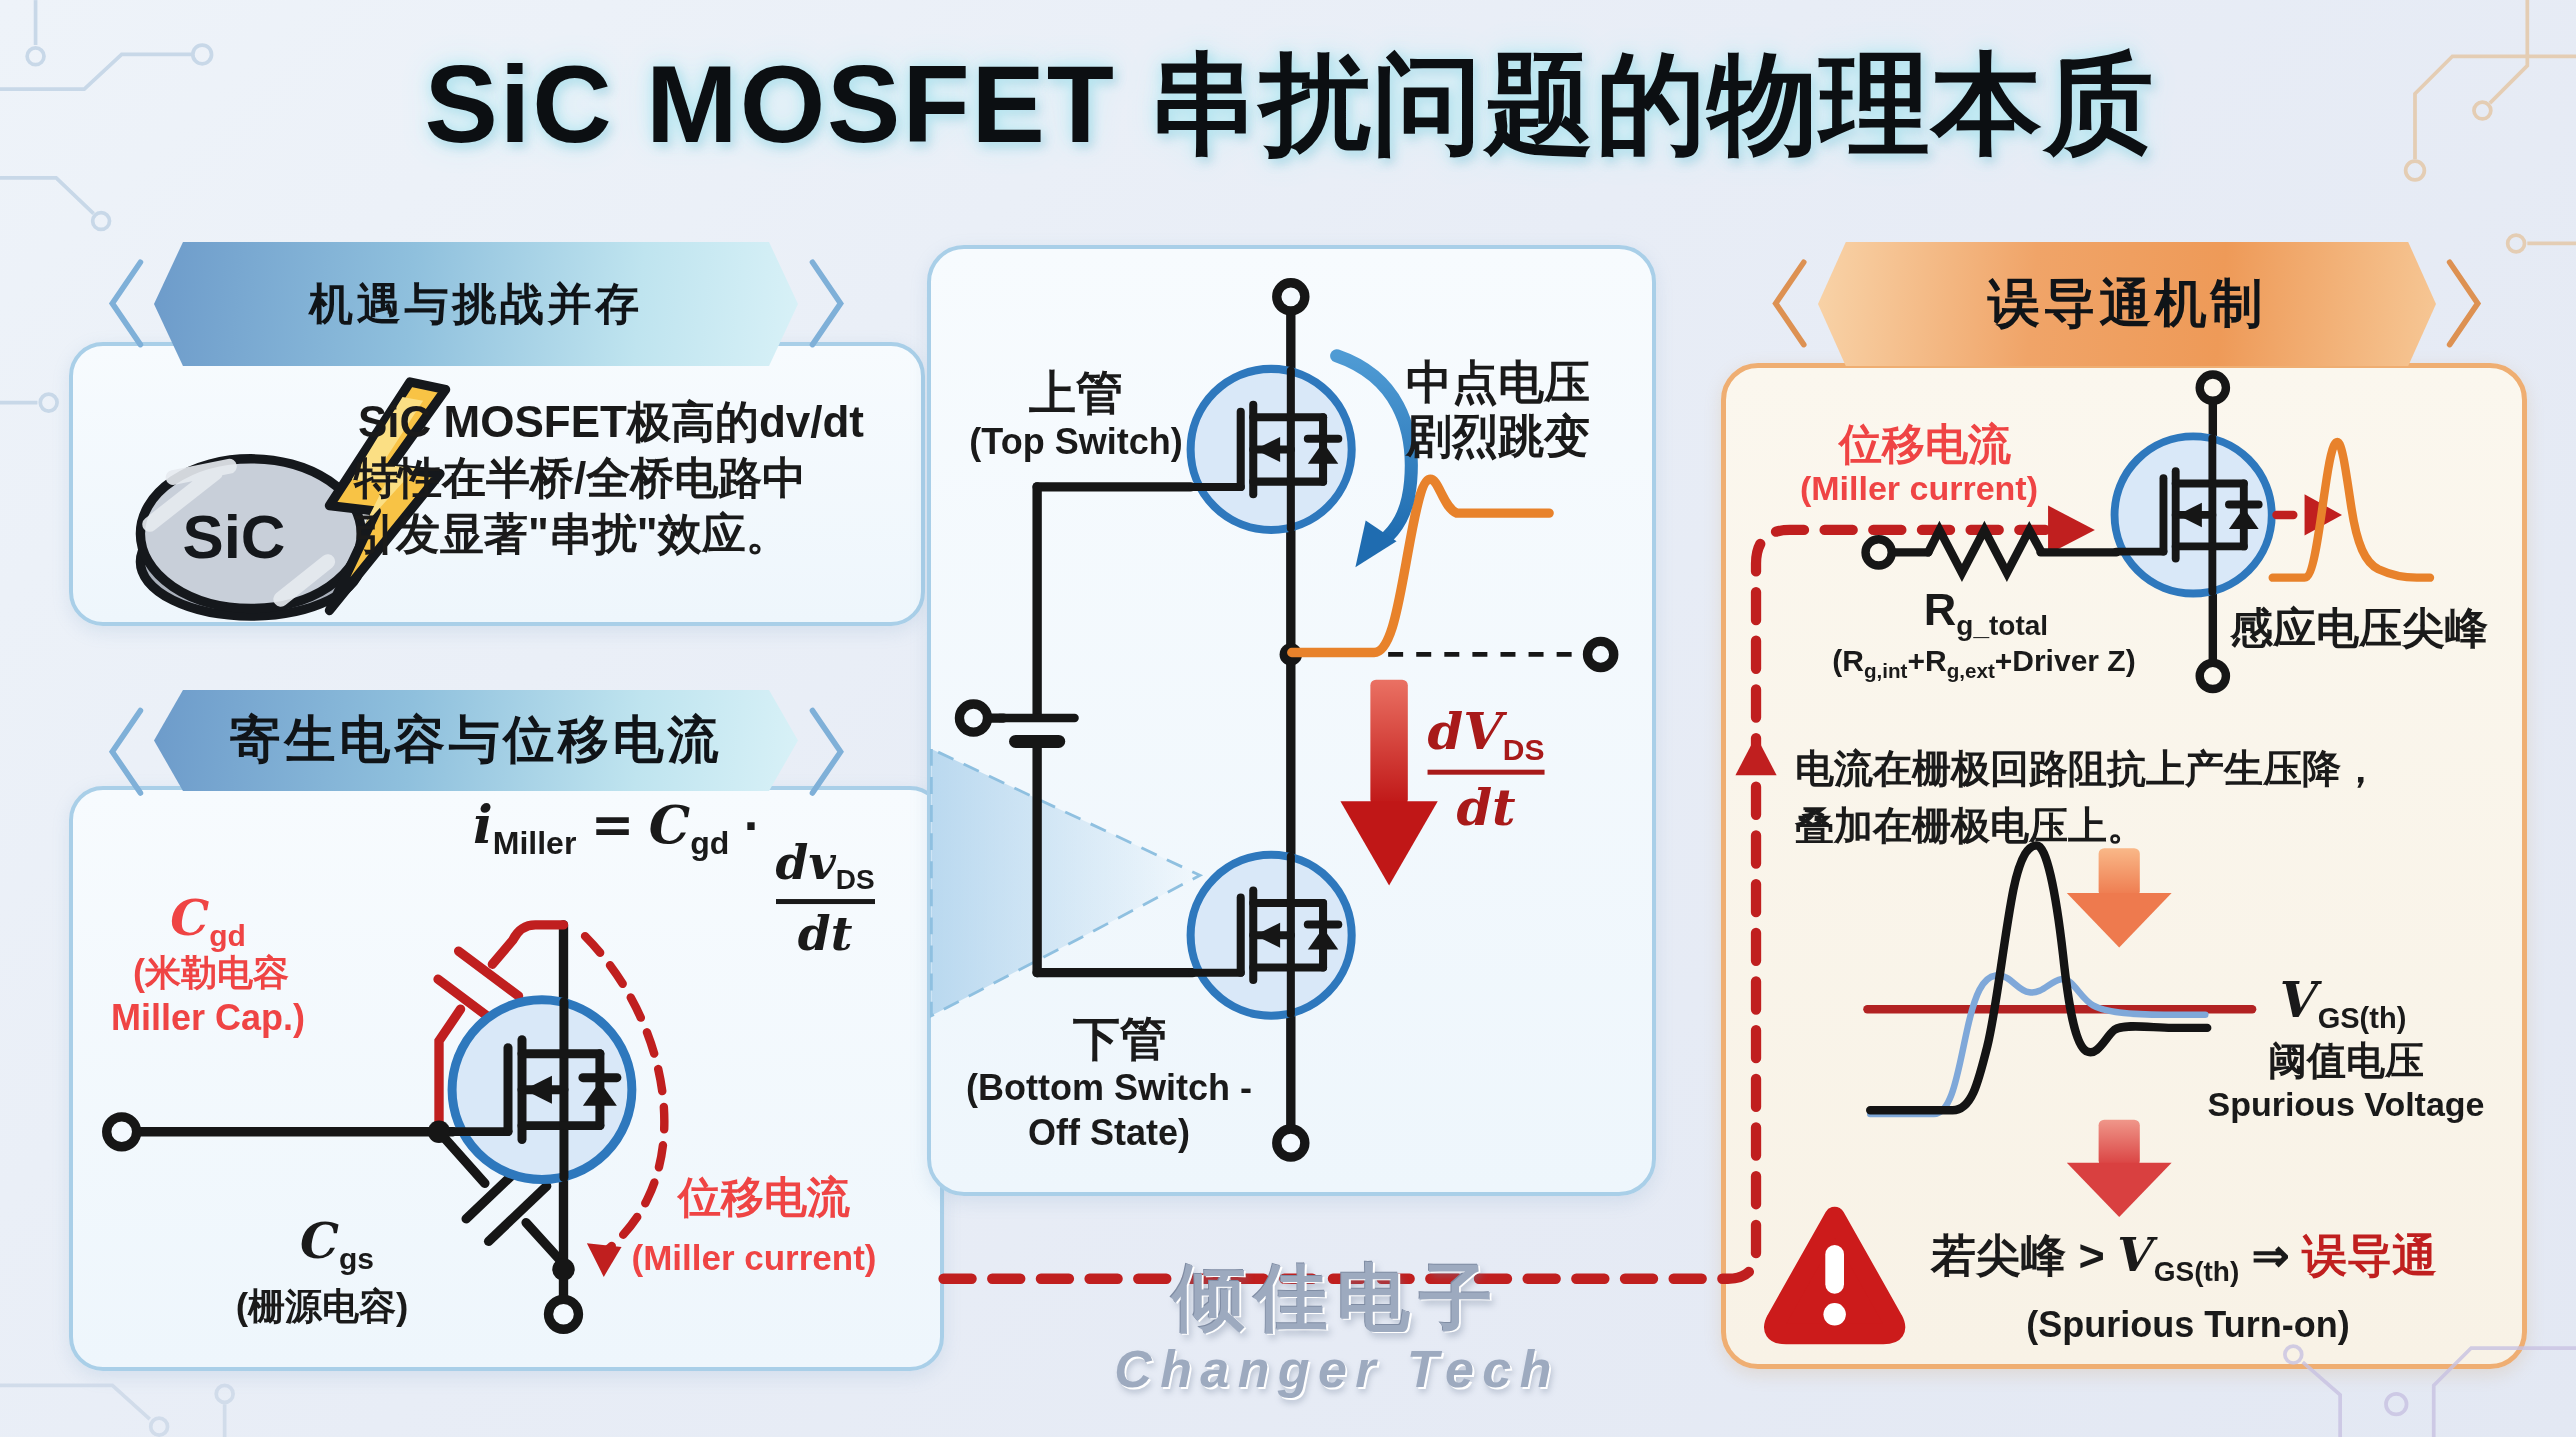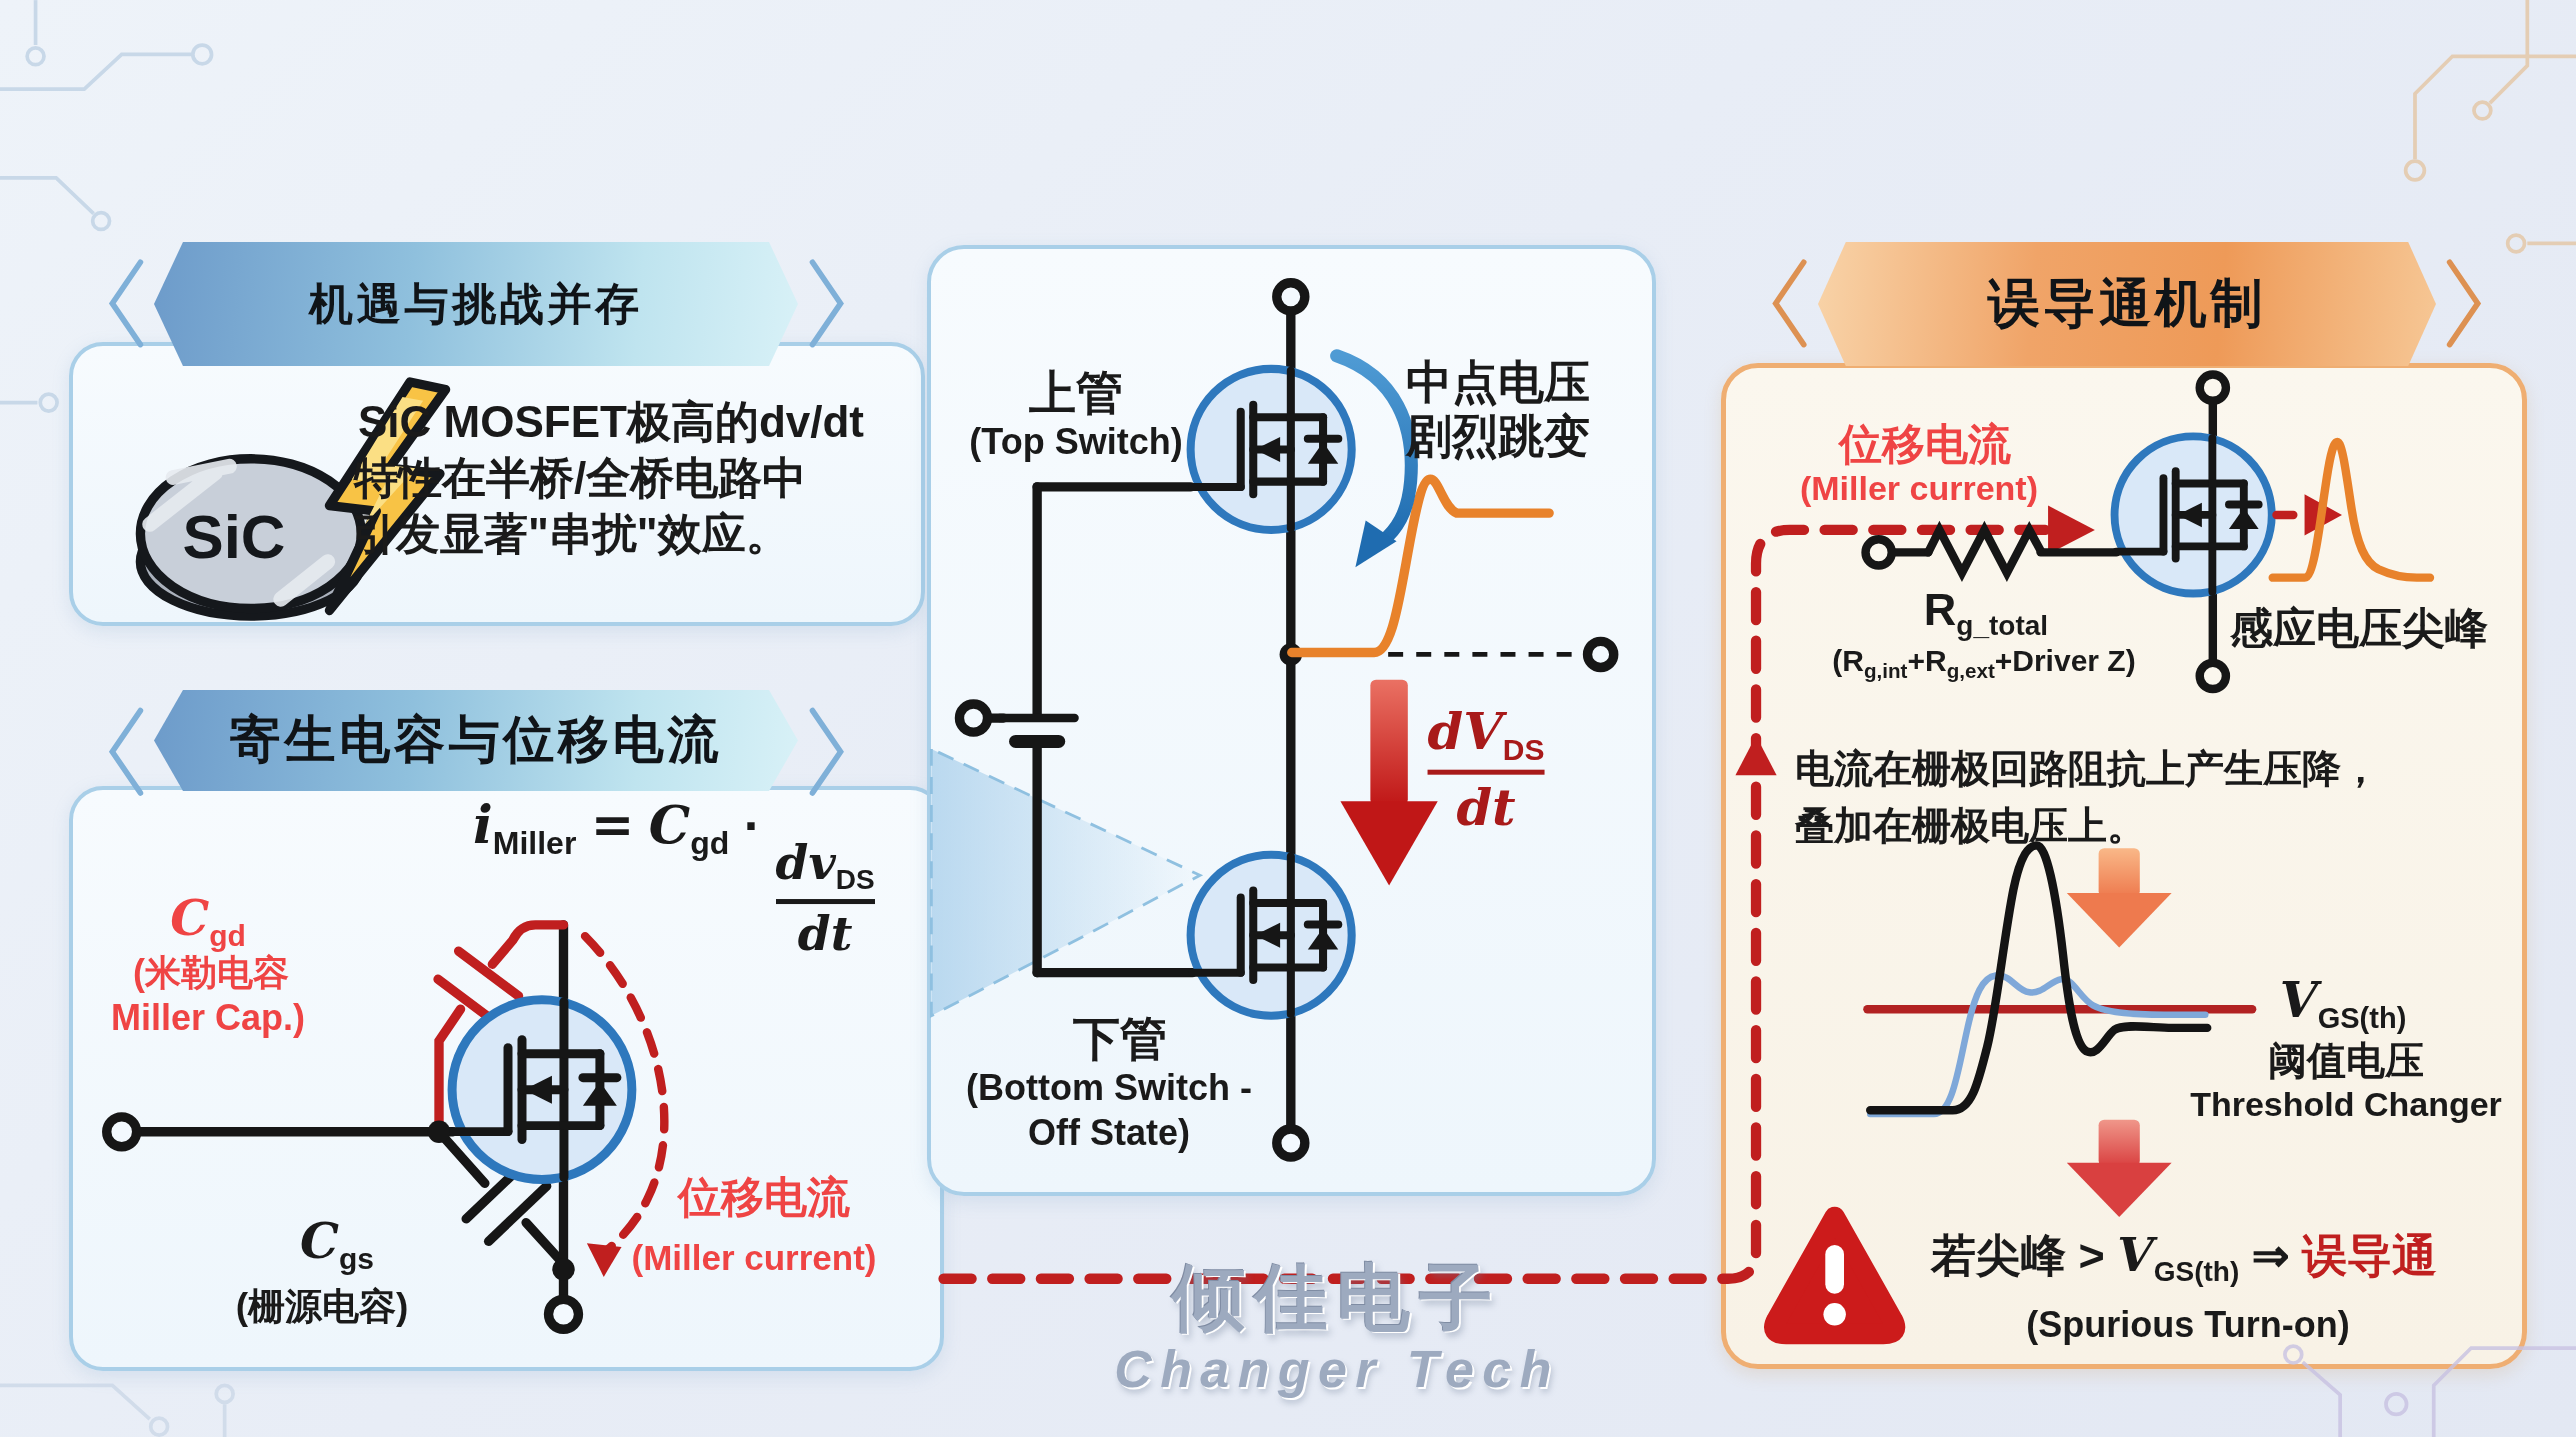--- a/index.html
+++ b/index.html
@@ -270,20 +270,21 @@
       <path d="M185,510 L245,498 M160,560 L230,505 M300,640 L350,600" stroke="#e7ebf0" stroke-width="16" stroke-linecap="round" opacity="0.9"></path>
       <text x="250" y="596" text-anchor="middle" font-size="66" font-weight="800" fill="#15181c" font-family="Liberation Sans, sans-serif">SiC</text>
     </g>
 
     <g>
       <polygon points="438,408 352,540 402,546 352,652 470,506 416,500 476,416" fill="#f8c345" stroke="#15181c" stroke-width="10" stroke-linejoin="round"></polygon>
       <polygon points="430,424 376,512 412,516 390,560 444,500 408,496 452,428" fill="#fbdf84"></polygon>
     </g>
   </svg>
 
+  <div class="title">SiC MOSFET 串扰问题的物理本质</div>
 
   <div class="lbl-left semib" style="left:358px;top:422px;font-size:44px;">SiC MOSFET极高的dv/dt</div>
   <div class="lbl-left semib" style="left:354px;top:478px;font-size:44px;">特性在半桥/全桥电路中</div>
   <div class="lbl-left semib" style="left:352px;top:534px;font-size:44px;">引发显著"串扰"效应。</div>
 
   <div class="lbl-left" style="left:473px;top:878px;font-size:52px;">
     <span class="math">i</span><sub class="m" style="font-size:32px;">Miller</sub>
     <span class="bold" style="font-family:'DejaVu Serif',serif;">=</span>
     <span class="math">C</span><sub class="m" style="font-size:32px;">gd</sub>
     <span class="bold">·</span>
@@ -329,21 +330,21 @@
   <div class="lbl semib" style="left:1984px;top:663px;font-size:30px;">
     <span>(R</span><sub style="font-size:20.6px;">g,int</sub><span>+R</span><sub style="font-size:20.6px;">g,ext</sub><span>+Driver Z)</span>
   </div>
   <div class="lbl bold" style="left:2359px;top:629px;font-size:43px;">感应电压尖峰</div>
   <div class="lbl-left semib" style="left:1795px;top:826px;font-size:39px;">叠加在栅极电压上。</div>
   <div class="lbl-left semib" style="left:1795px;top:769px;font-size:39px;">电流在栅极回路阻抗上产生压降，</div>
   <div class="lbl" style="left:2343px;top:1004px;font-size:49px;">
     <span class="math">V</span><sub class="m" style="font-size:29px;">GS(th)</sub>
   </div>
   <div class="lbl bold" style="left:2346px;top:1061px;font-size:39px;">阈值电压</div>
-  <div class="lbl semib" style="left:2346px;top:1105px;font-size:34px;">Threshold Changer</div>
+  <div class="lbl semib" style="left:2346px;top:1105px;font-size:34px;">Spurious Voltage</div>
   <div class="lbl" style="left:2184px;top:1258px;font-size:45px;">
     <span class="bold">若尖峰 &gt;</span>
     <span class="math" style="font-size:47px;">V</span><sub class="m" style="font-size:28px;">GS(th)</sub>
     <span class="bold">⇒</span>
     <span class="bold" style="color:#c01f1f;">误导通</span>
   </div>
   <div class="lbl semib" style="left:2188px;top:1325px;font-size:36px;">(Spurious Turn-on)</div>
 
   <div class="wm-cn">倾佳电子</div>
   <div class="wm-en">Changer Tech</div>

